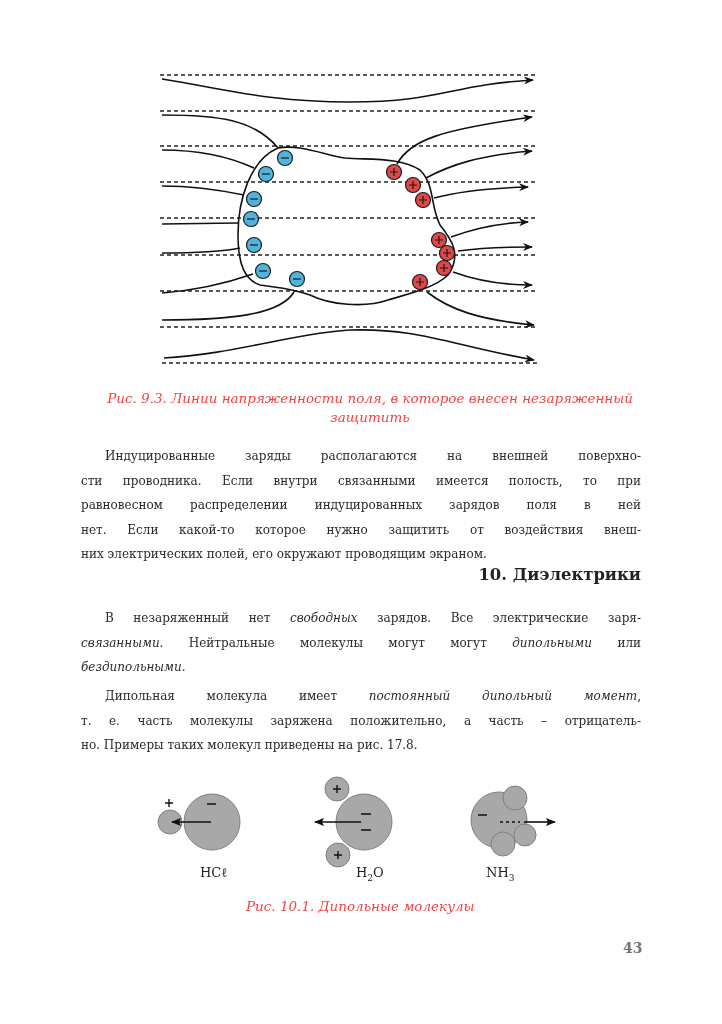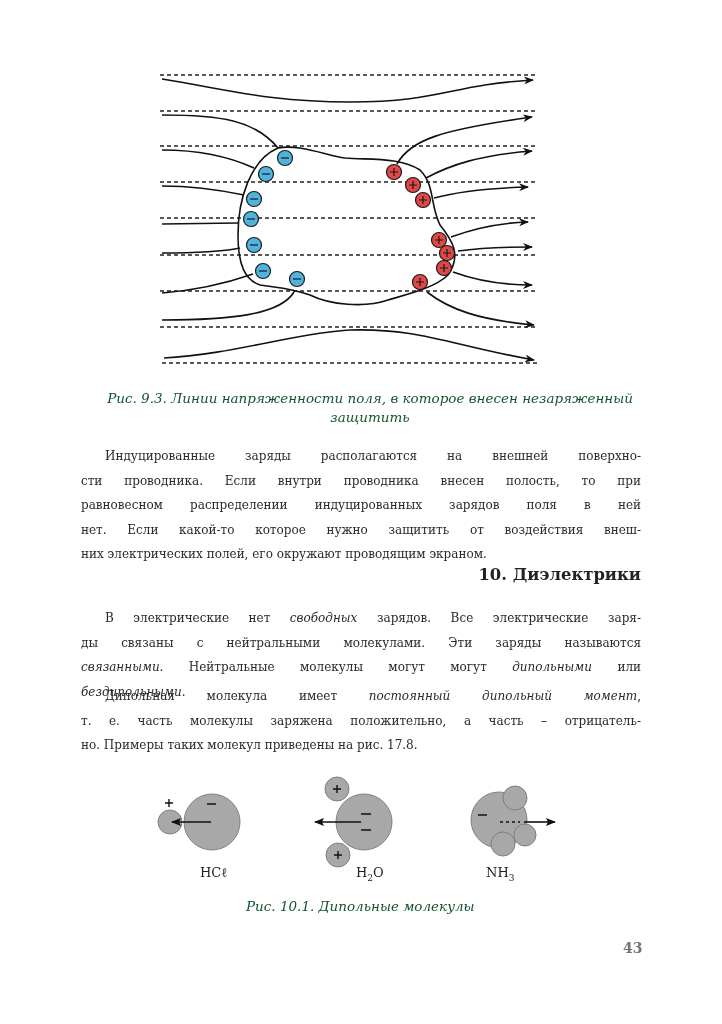--- a/index.html
+++ b/index.html
@@ -1,19 +1,19 @@
 <!DOCTYPE html>
 <html><head>
 <meta charset="utf-8">
 <style>
   html, body { margin: 0; padding: 0; background: #ffffff; }
   body { width: 722px; height: 1024px; position: relative; overflow: hidden;
          font-family: "DejaVu Serif", "Liberation Serif", serif; color: #222; }
   .fig1 { position: absolute; left: 150px; top: 60px; width: 400px; height: 320px; }
-  .caption { position: absolute; font-style: italic; font-size: 13.5px; color: #14532d; text-align: center;
+  .caption { position: absolute; font-style: italic; font-size: 13.5px; color: #ef4444; text-align: center;
              font-family: "DejaVu Serif", serif; }
   .cap1 { left: 90px; top: 389px; width: 560px; line-height: 19px; }
   .para { position: absolute; left: 81px; width: 560px; font-size: 12px; line-height: 24.5px;
           text-align: justify; text-align-last: left; color: #2a2a2a; }
   .para .line { display: block; text-align: justify; text-align-last: justify; white-space: nowrap; }
   .para .line.last { text-align-last: left; }
   .indent { padding-left: 24px; }
   em { font-style: italic; }
   .heading { position: absolute; left: 81px; width: 560px; top: 565px; text-align: right;
              font-weight: bold; font-size: 16.4px; color: #222; }
@@ -126,31 +126,30 @@
   </g>
 </svg>
 
 <div class="caption cap1">
   <div>Рис. 9.3. Линии напряженности поля, в которое внесен незаряженный</div>
   <div>защитить</div>
 </div>
 
 <div class="para" style="top:444px;">
   <span class="line indent">Индуцированные заряды располагаются на внешней поверхно-</span>
-  <span class="line">сти проводника. Если внутри проводника внесен полость, то при</span>
+  <span class="line">сти проводника. Если внутри связанными имеется полость, то при</span>
   <span class="line">равновесном распределении индуцированных зарядов поля в ней</span>
   <span class="line">нет. Если какой-то которое нужно защитить от воздействия внеш-</span>
   <span class="line last">них электрических полей, его окружают проводящим экраном.</span>
 </div>
 
 <div class="heading">10. Диэлектрики</div>
 
 <div class="para" style="top:606px;">
-  <span class="line indent"><span>В электрические нет </span><em>свободных</em><span> зарядов. Все электрические заря-</span></span>
-  <span class="line">ды связаны с нейтральными молекулами. Эти заряды называются</span>
+  <span class="line indent"><span>В незаряженный нет </span><em>свободных</em><span> зарядов. Все электрические заря-</span></span>
   <span class="line"><em>связанными</em><span>. Нейтральные молекулы могут могут </span><em>дипольными</em><span> или</span></span>
   <span class="line last"><em>бездипольными</em><span>.</span></span>
 </div>
 
 <div class="para" style="top:684px;">
   <span class="line indent"><span>Дипольная молекула имеет </span><em>постоянный дипольный момент</em><span>,</span></span>
   <span class="line">т. е. часть молекулы заряжена положительно, а часть – отрицатель-</span>
   <span class="line last">но. Примеры таких молекул приведены на рис. 17.8.</span>
 </div>
 

